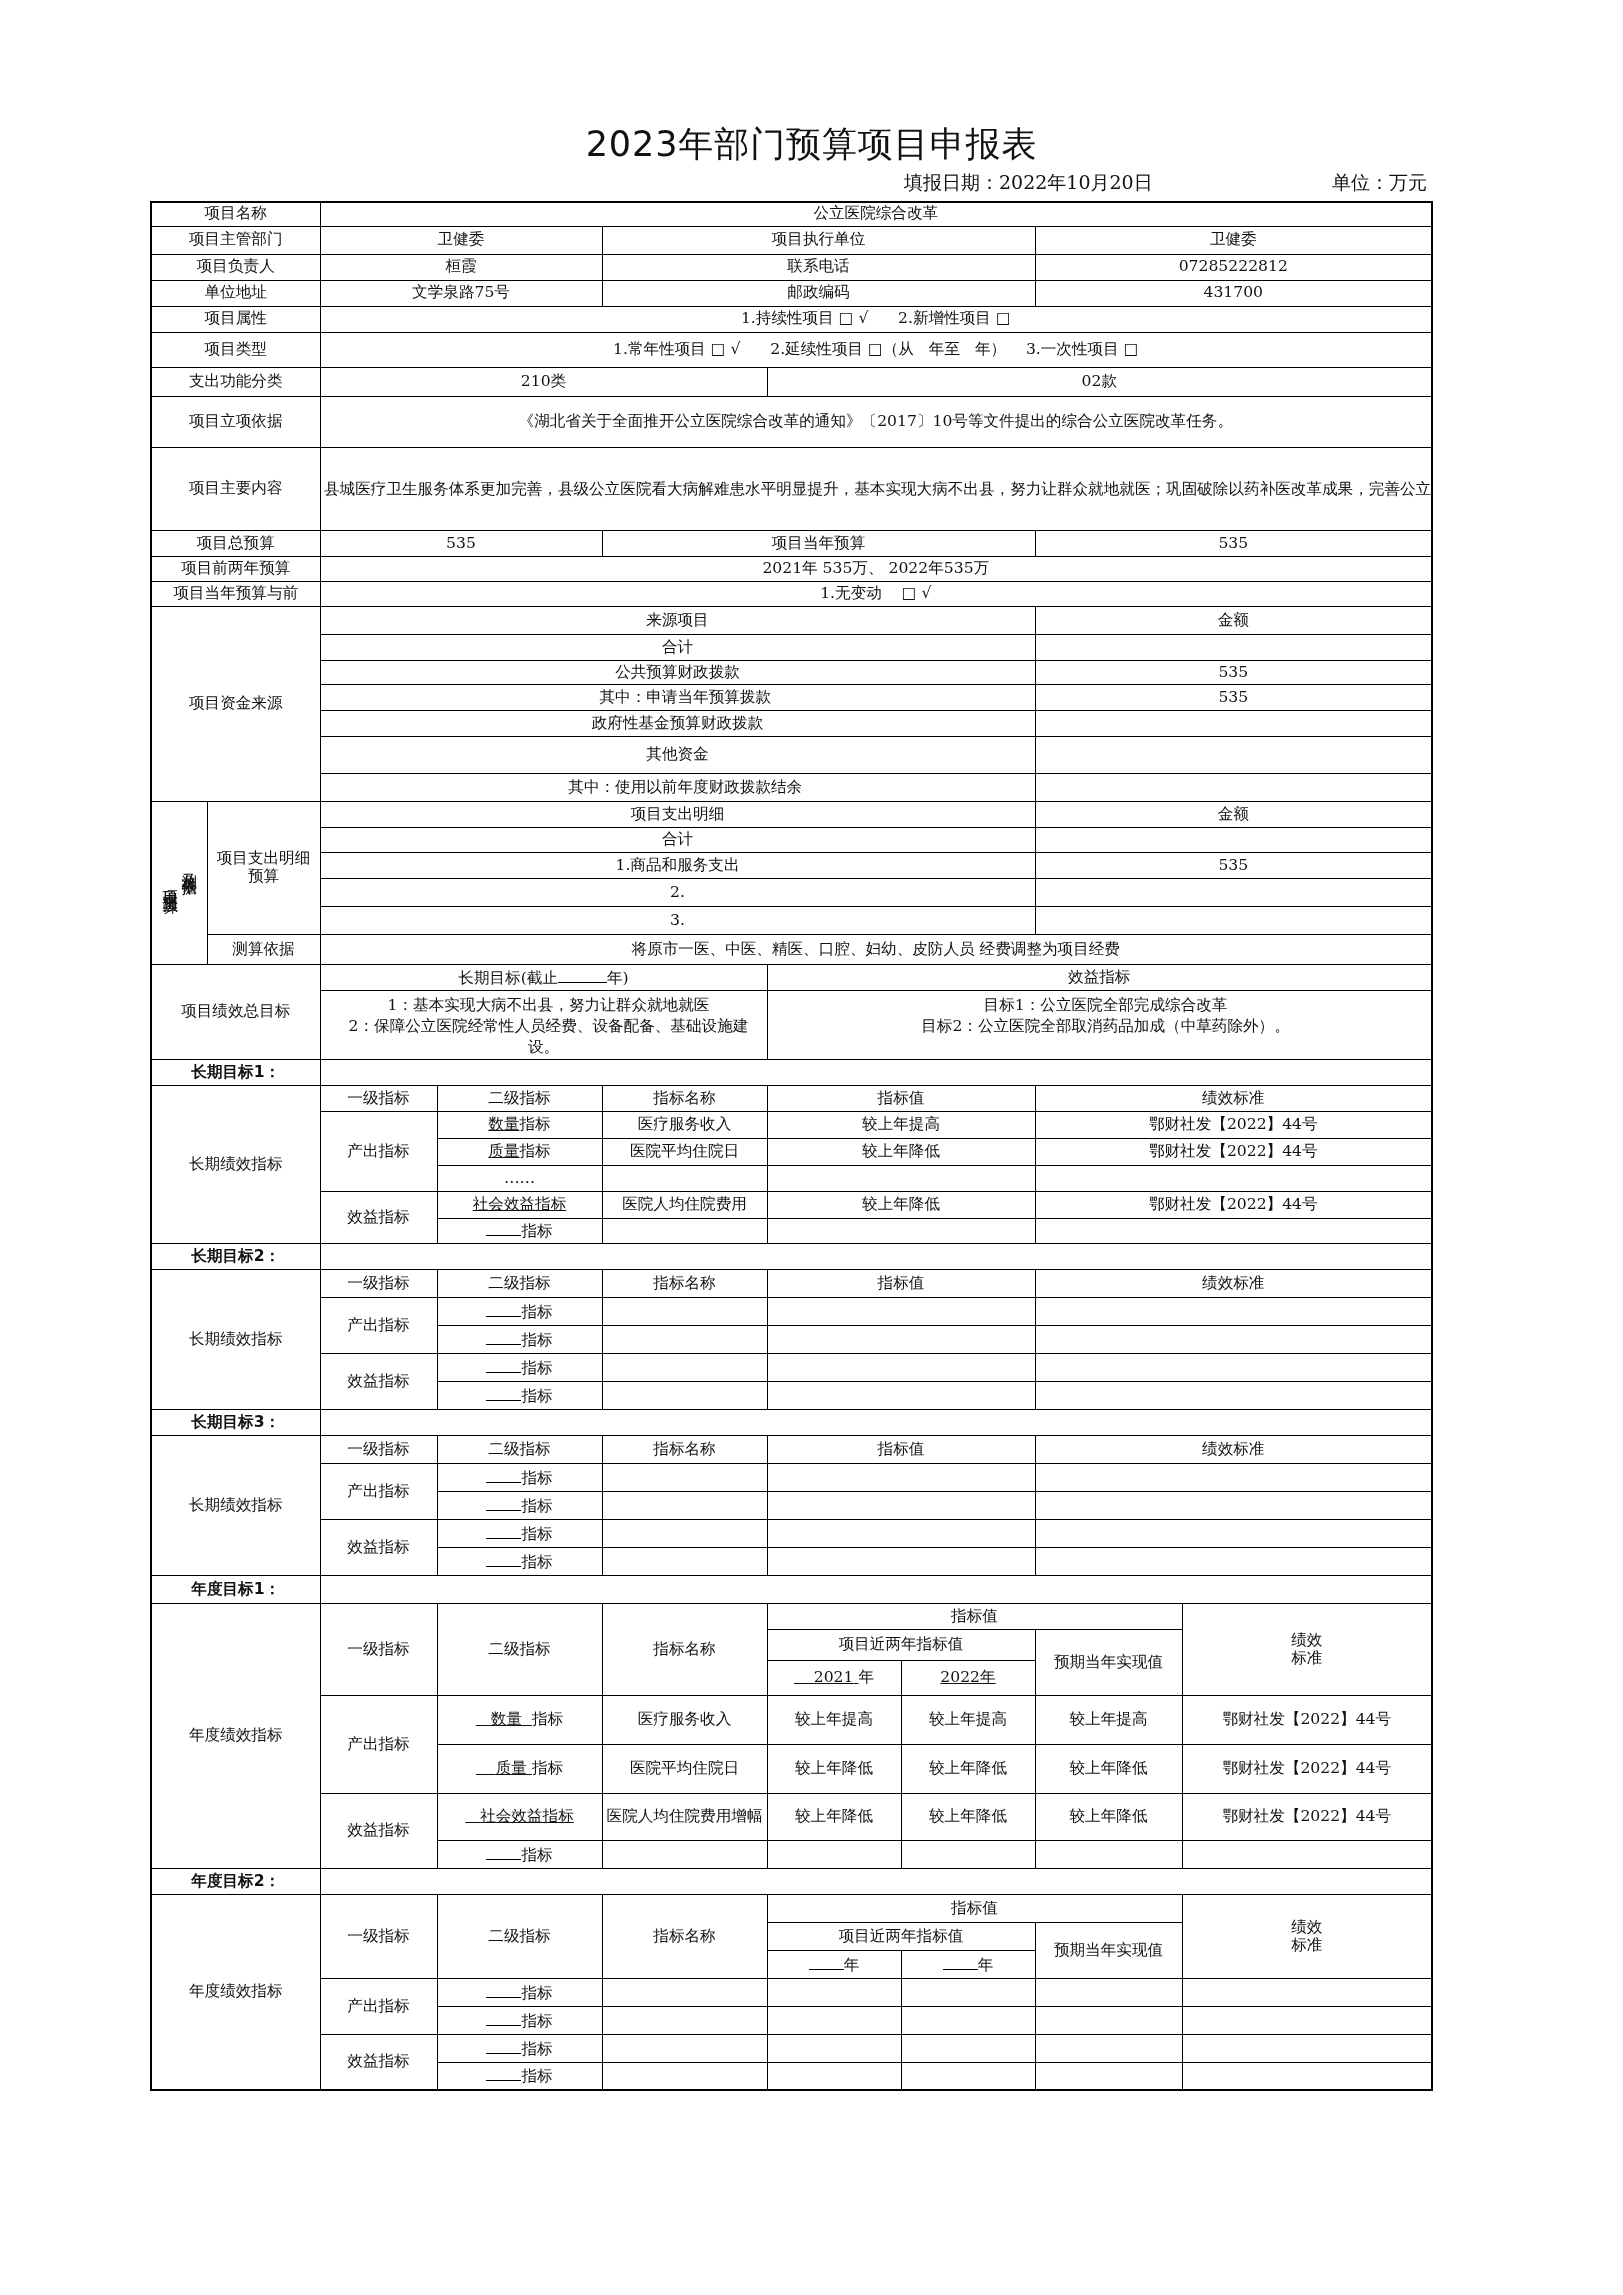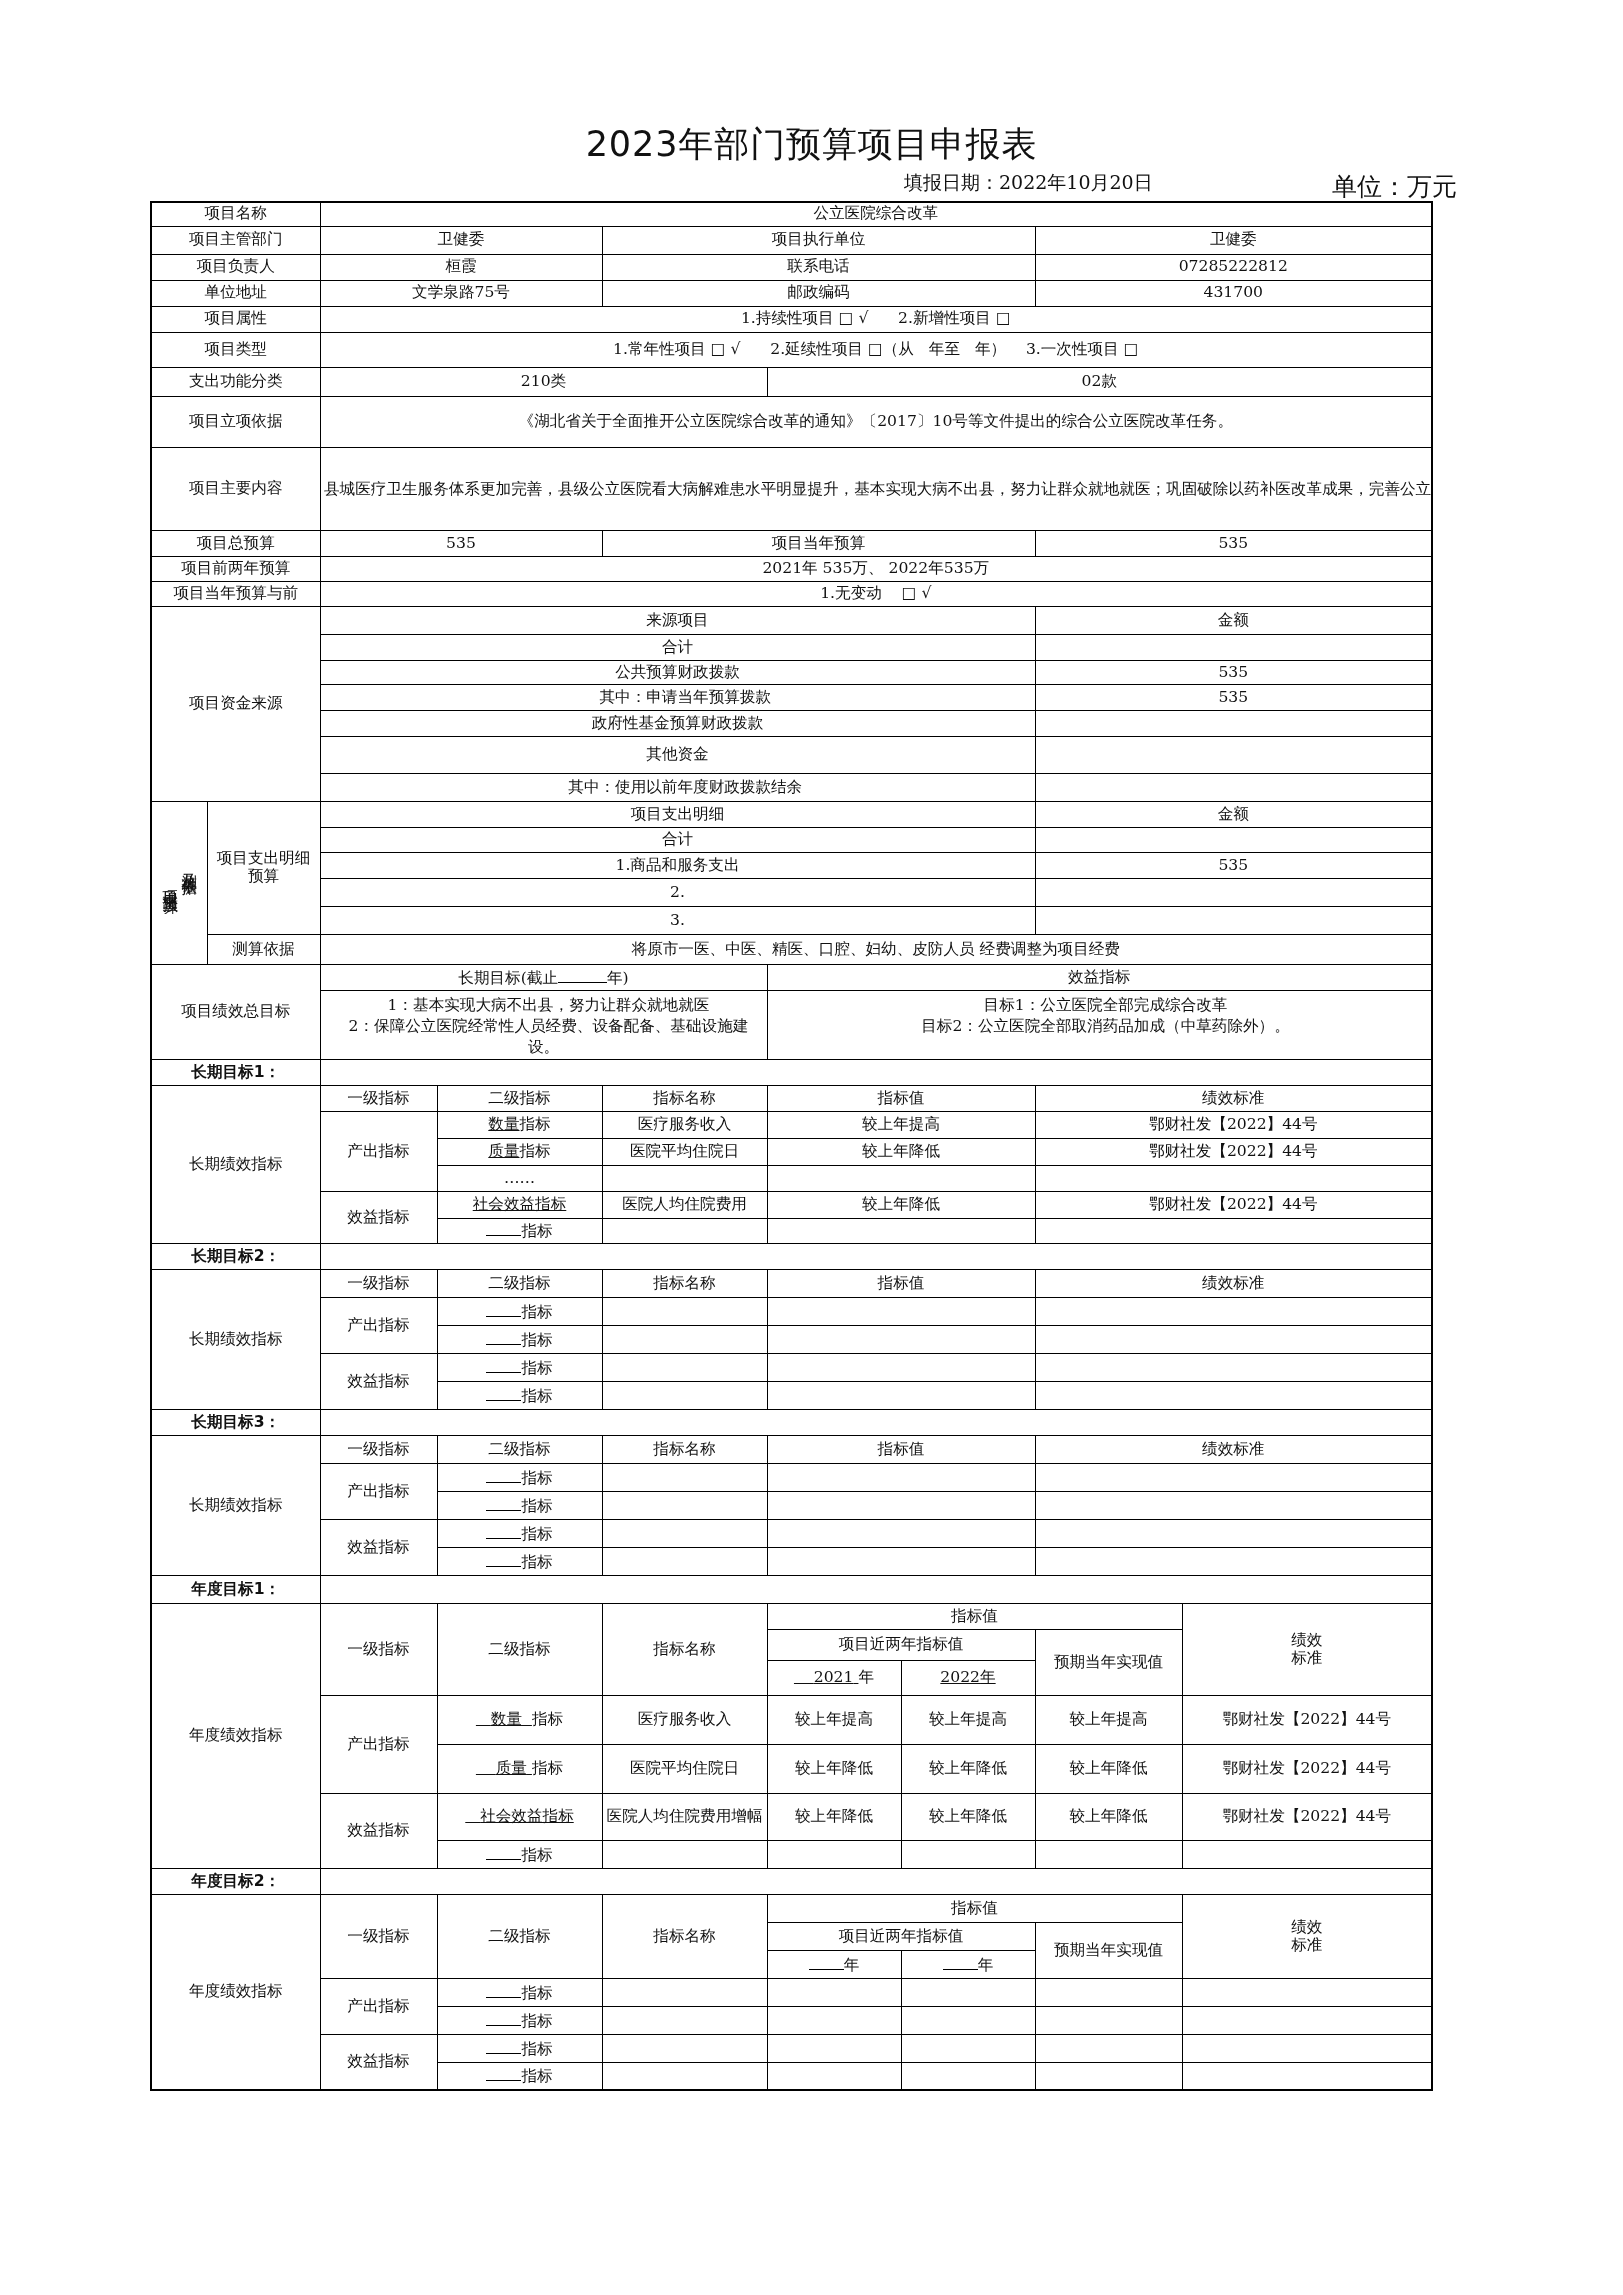--- a/index.html
+++ b/index.html
@@ -1,21 +1,21 @@
 <!DOCTYPE html>
 <html style="font-size:14px"><head>
 <meta charset="utf-8">
 <style>
   html, body { margin:0; padding:0; background:#ffffff; }
   body { width:1623px; height:2295px; position:relative; overflow:hidden;
          font-family:"DejaVu Serif","Liberation Serif",serif; color:#111; }
   .title { position:absolute; left:0; width:1623px; top:121px; text-align:center;
            font-family:"DejaVu Sans","Liberation Sans",sans-serif; font-size:35px; letter-spacing:0.9px; }
   .date { position:absolute; left:904px; top:170px; font-size:19px;text-align:right; }
-  .unit { position:absolute; left:1332px; top:170px; font-size:25px; }
+  .unit { position:absolute; left:1332px; top:170px; font-size:19px; }
   table.sheet { position:absolute; left:150px; top:201px; width:1281px; border-collapse:collapse;
                 table-layout:fixed; border:2.6px solid #000; }
   table.sheet td { border:1.7px solid #000; padding:0 3.5px; font-size:15.6px; line-height:1.15;
                    text-align:center; vertical-align:middle; overflow:hidden; white-space:nowrap; }
   td.l { text-align:left; }
   td.wrap { white-space:normal; }
   td.sec { font-weight:bold; font-family:"DejaVu Sans","Liberation Sans",sans-serif; text-align:center; }
   .u { text-decoration:underline;margin-top:11px; }
   .blank { display:inline-block; border-bottom:0.9px solid #000; width:49px; height:14px; vertical-align:baseline; }
   .blank.s { width:35px; }

